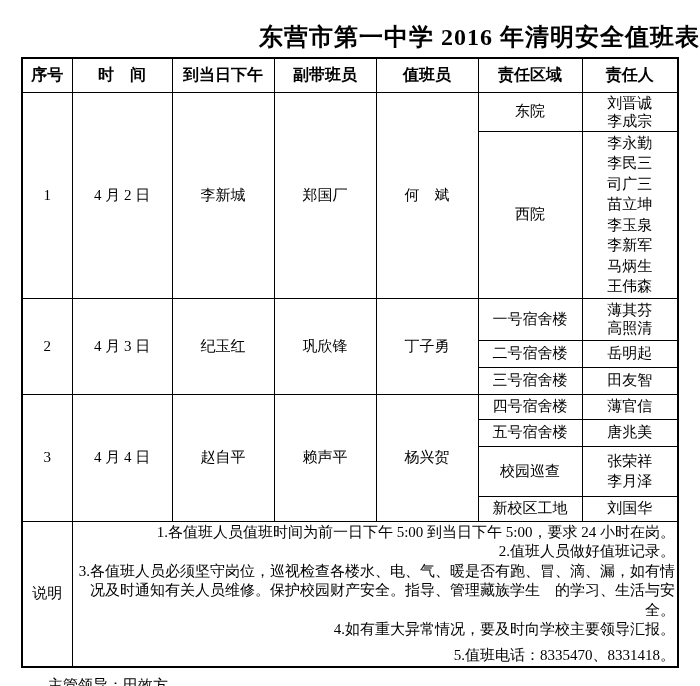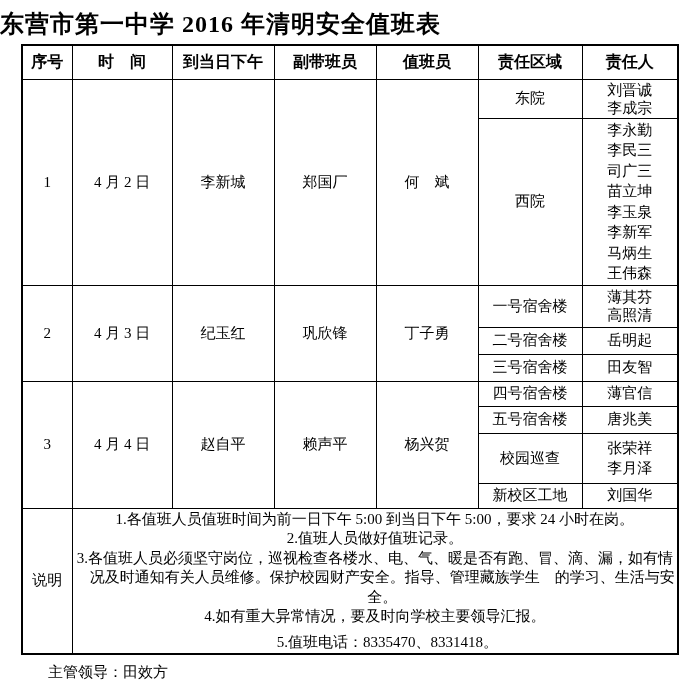--- a/index.html
+++ b/index.html
@@ -6,25 +6,25 @@
   html, body { width: 700px; background: #ffffff; }
   body {
     height: 686px;
     font-family: "Liberation Serif", "DejaVu Serif", serif;
     color: #000000;
     overflow: hidden;
   }
   .page { width: 700px; height: 686px; background: #ffffff; }
 
   .doc-title {
-    text-align: left;
+    text-align: right;
     font-size: 24px;
     font-weight: bold;
     letter-spacing: 1px;
-    padding-top: 8px;
+    padding-top: 21px;
     line-height: 32px;
   }
 
   table.duty {
     border-collapse: collapse;
     table-layout: fixed;
     width: 656px;
     margin: 4px auto 0 auto;
     border: 2px solid #000000;
   }
@@ -54,21 +54,21 @@
   td.notes-cell {
     text-align: left;
     vertical-align: middle;
     padding: 4px 6px 4px 6px;
   }
   .note-line {
     font-size: 15px;
     line-height: 19.5px;
     padding-left: 15px;
     text-indent: -15px;
-    text-align: center;
+    text-align: right;
   }
   .note-line.last { margin-top: 6px; padding-left: 40px; }
 
   .footer-row {
     width: 656px;
     margin: 7px auto 0 auto;
     display: flex;
     justify-content: space-between;
     font-size: 15px;
     line-height: 20px;

